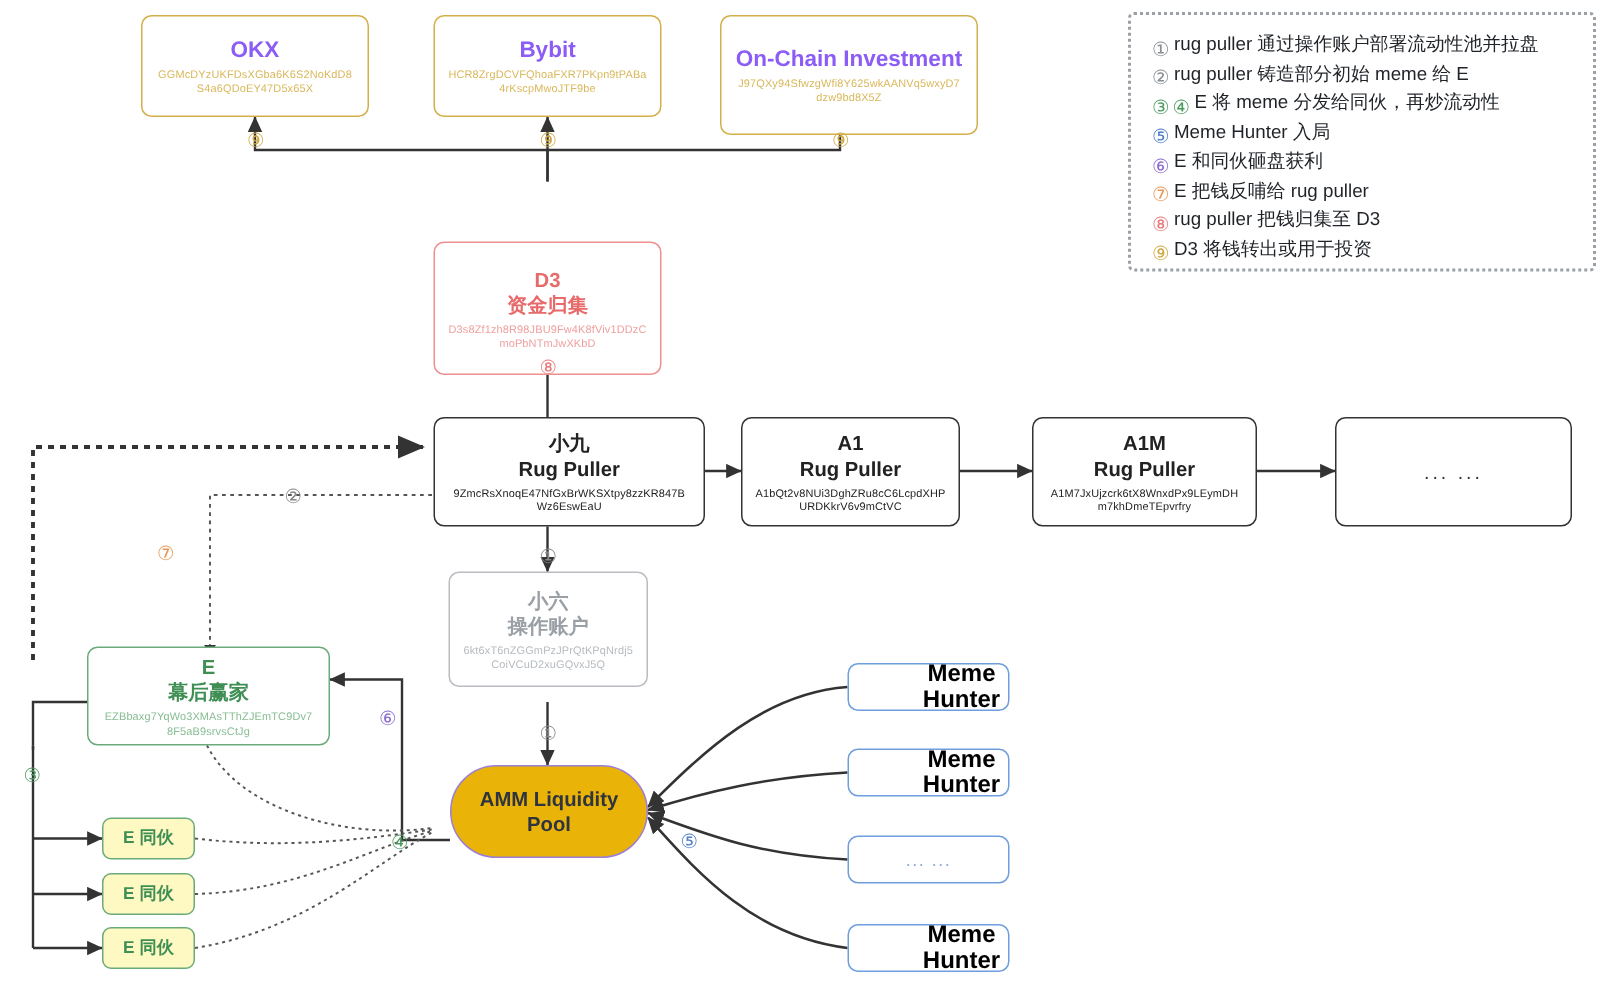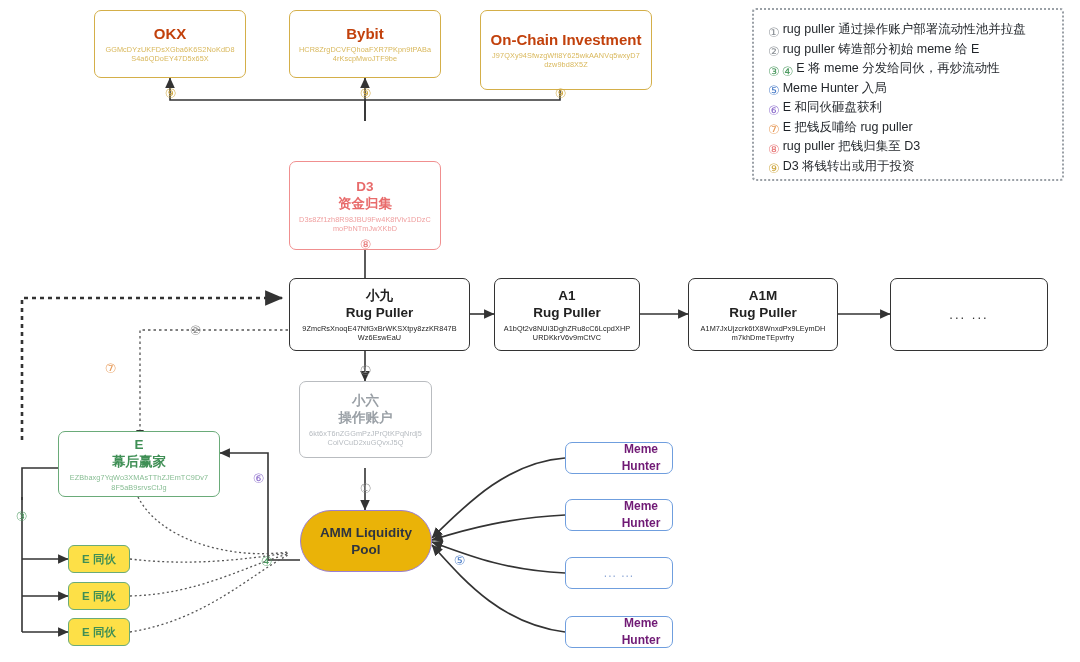--- a/index.html
+++ b/index.html
@@ -11,43 +11,43 @@
   .node{position:absolute;box-sizing:border-box;border:1.6px solid #333;border-radius:7px;
         background:#fff;display:flex;flex-direction:column;align-items:center;justify-content:center;
         text-align:center;padding:5px 6px;}
   .node .t1{font-weight:bold;font-size:13.5px;line-height:17px;}
   .node .t2{font-weight:bold;font-size:13.5px;line-height:17px;}
   .node .addr{font-size:7.3px;line-height:9.5px;margin-top:3px;word-break:break-all;
               letter-spacing:.1px;max-width:96%;}
 
   
   .gold{border-color:#d4af49;}
-  .gold .t1{color:#c2410c;font-size:15px;text-align:right;}
+  .gold .t1{color:#8b5cf6;font-size:15px;text-align:right;}
   .gold .addr{color:#d9b85c;}
 
   
   .red{border-color:#f08f8f;margin-top:40px;}
   .red .t1,.red .t2{color:#e86b6b;}
   .red .addr{color:#f0a0a0;}
 
   
   .gray{border-color:#b9bcc0;}
   .gray .t1,.gray .t2{color:#9aa0a6;}
   .gray .addr{color:#b6bbc0;}
 
   
   .green{border-color:#6aab79;}
   .green .t1,.green .t2{color:#3f8f55;}
   .green .addr{color:#87bd93;}
-  .peer{border:1.6px solid #6aab79;border-radius:6px;background:#fde047;}
+  .peer{border:1.6px solid #6aab79;border-radius:6px;background:#fef9c3;}
   .peer .t1{color:#3f8f55;font-size:11.5px;}
 
   
   .blue{border-color:#6f9ede;}
-  .blue .t1{color:#701a75;font-size:12px;padding-left:44px;}
+  .blue .t1{color:#000000;font-size:16px;padding-left:44px;}
   .blue .dots{color:#8fa8d6;font-size:12px;letter-spacing:1px;}
 
   
   .pool{position:absolute;box-sizing:border-box;border:1.7px solid #9b7fd4;
         background:#eab308;border-radius:34px;display:flex;align-items:center;
         justify-content:center;text-align:center;}
   .pool .t1{font-weight:bold;font-size:13.5px;line-height:17px;color:#2e3440;}
 
   .ellipsis{font-size:13px;color:#333;letter-spacing:2px;}
 

